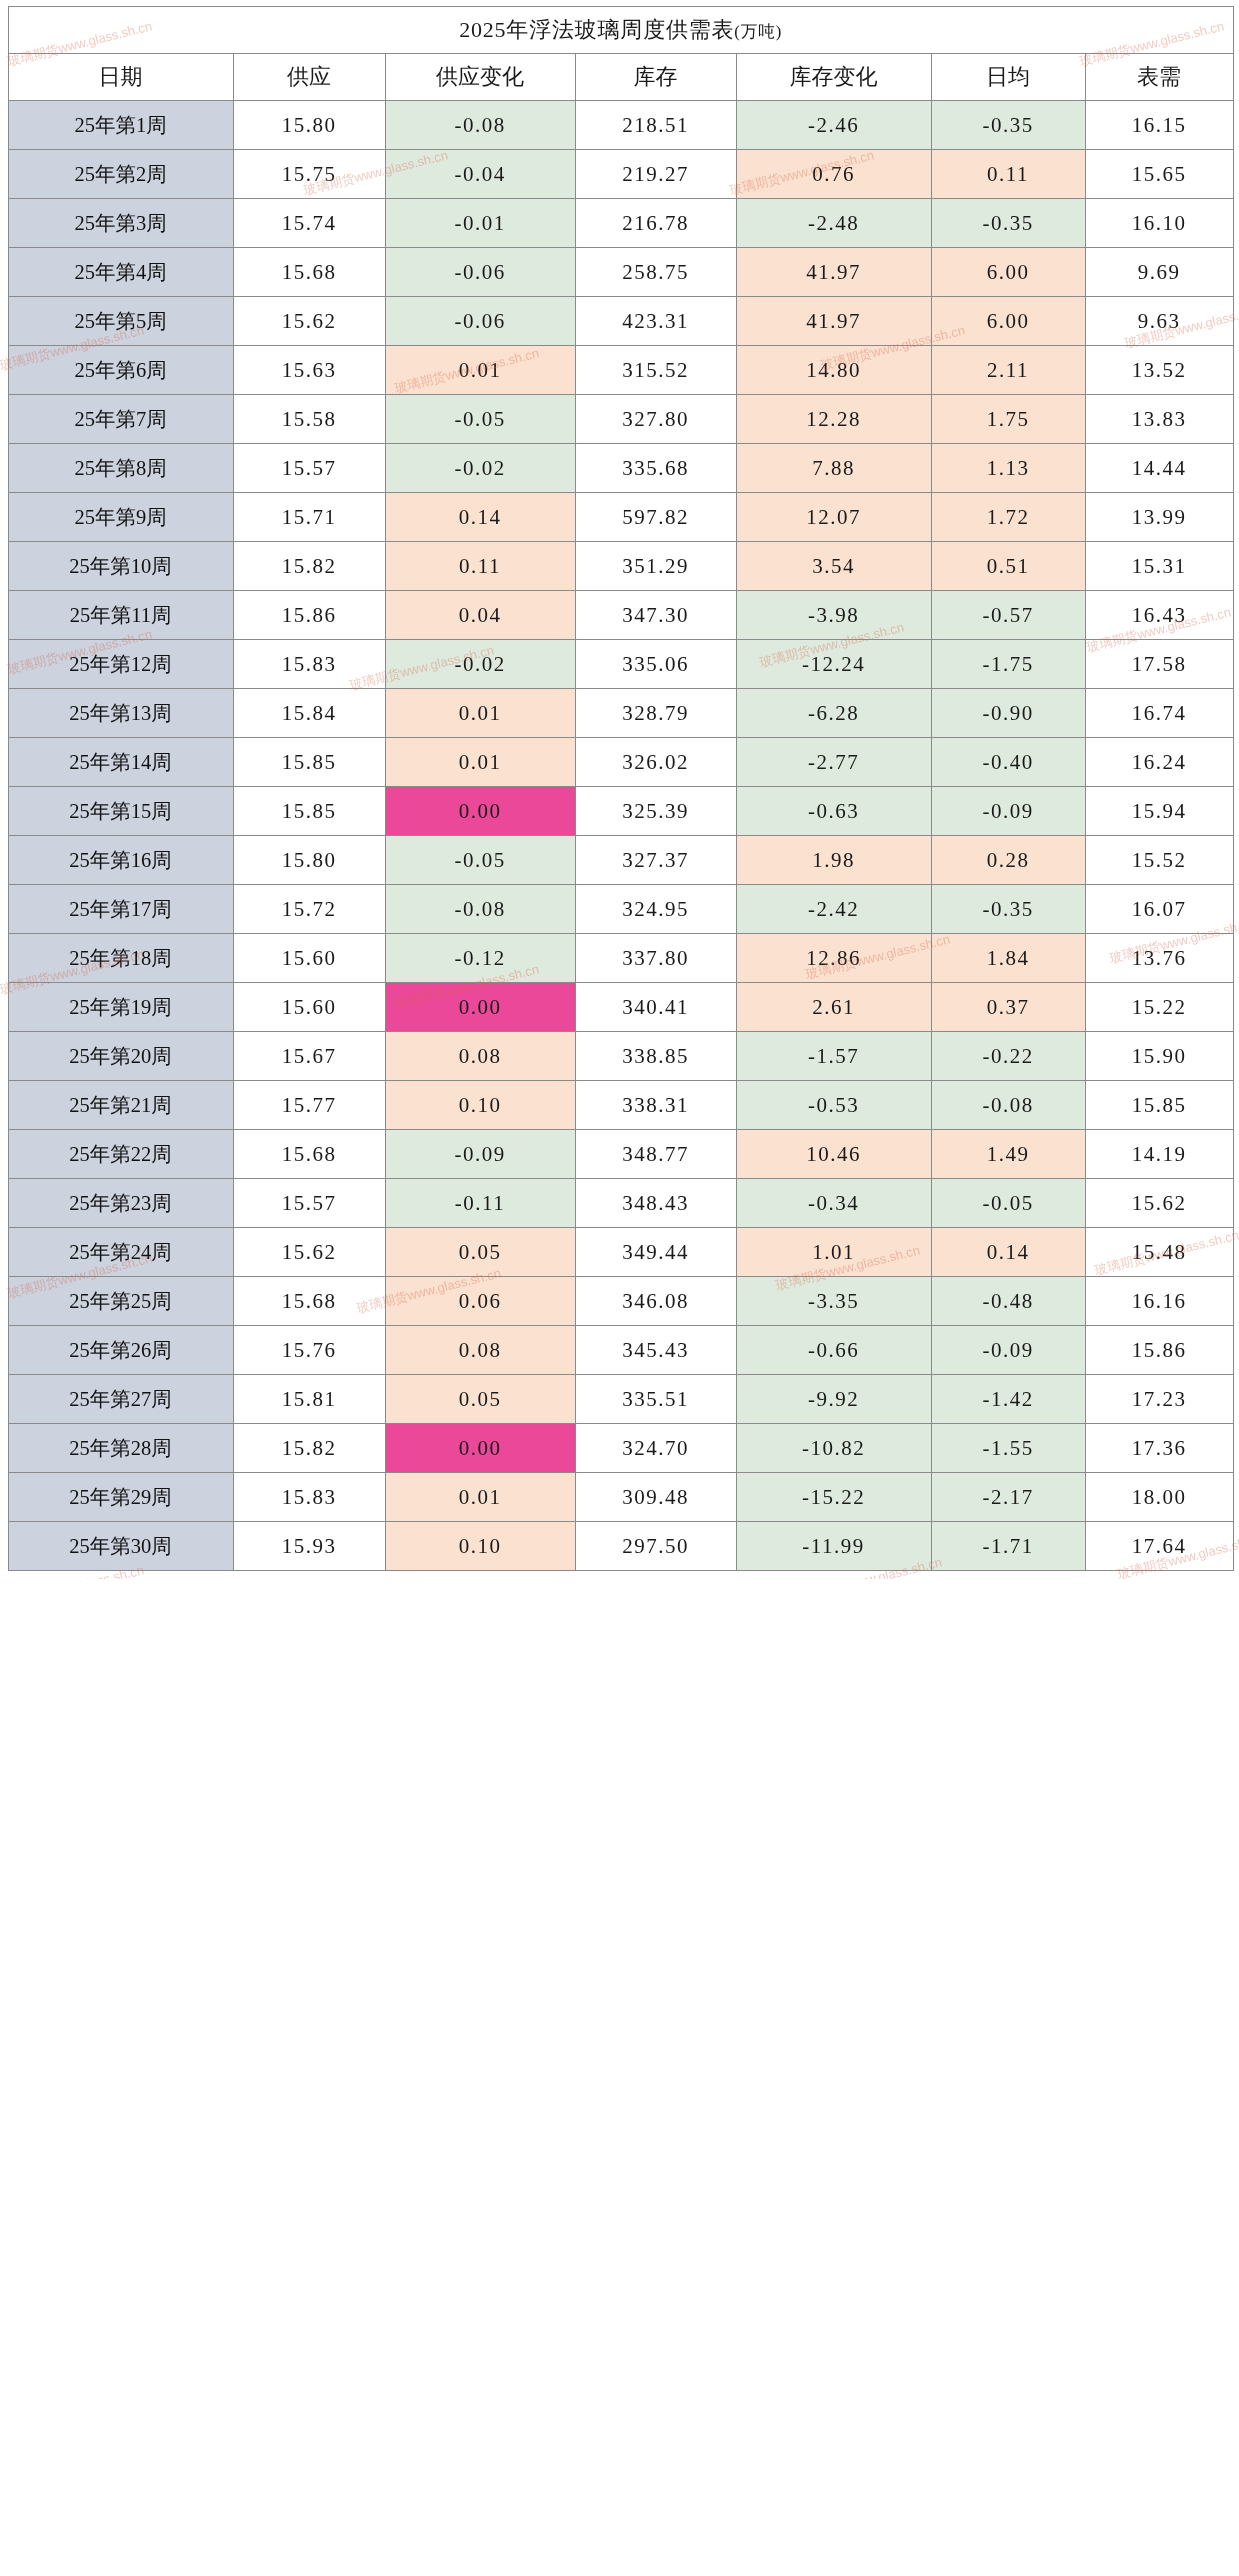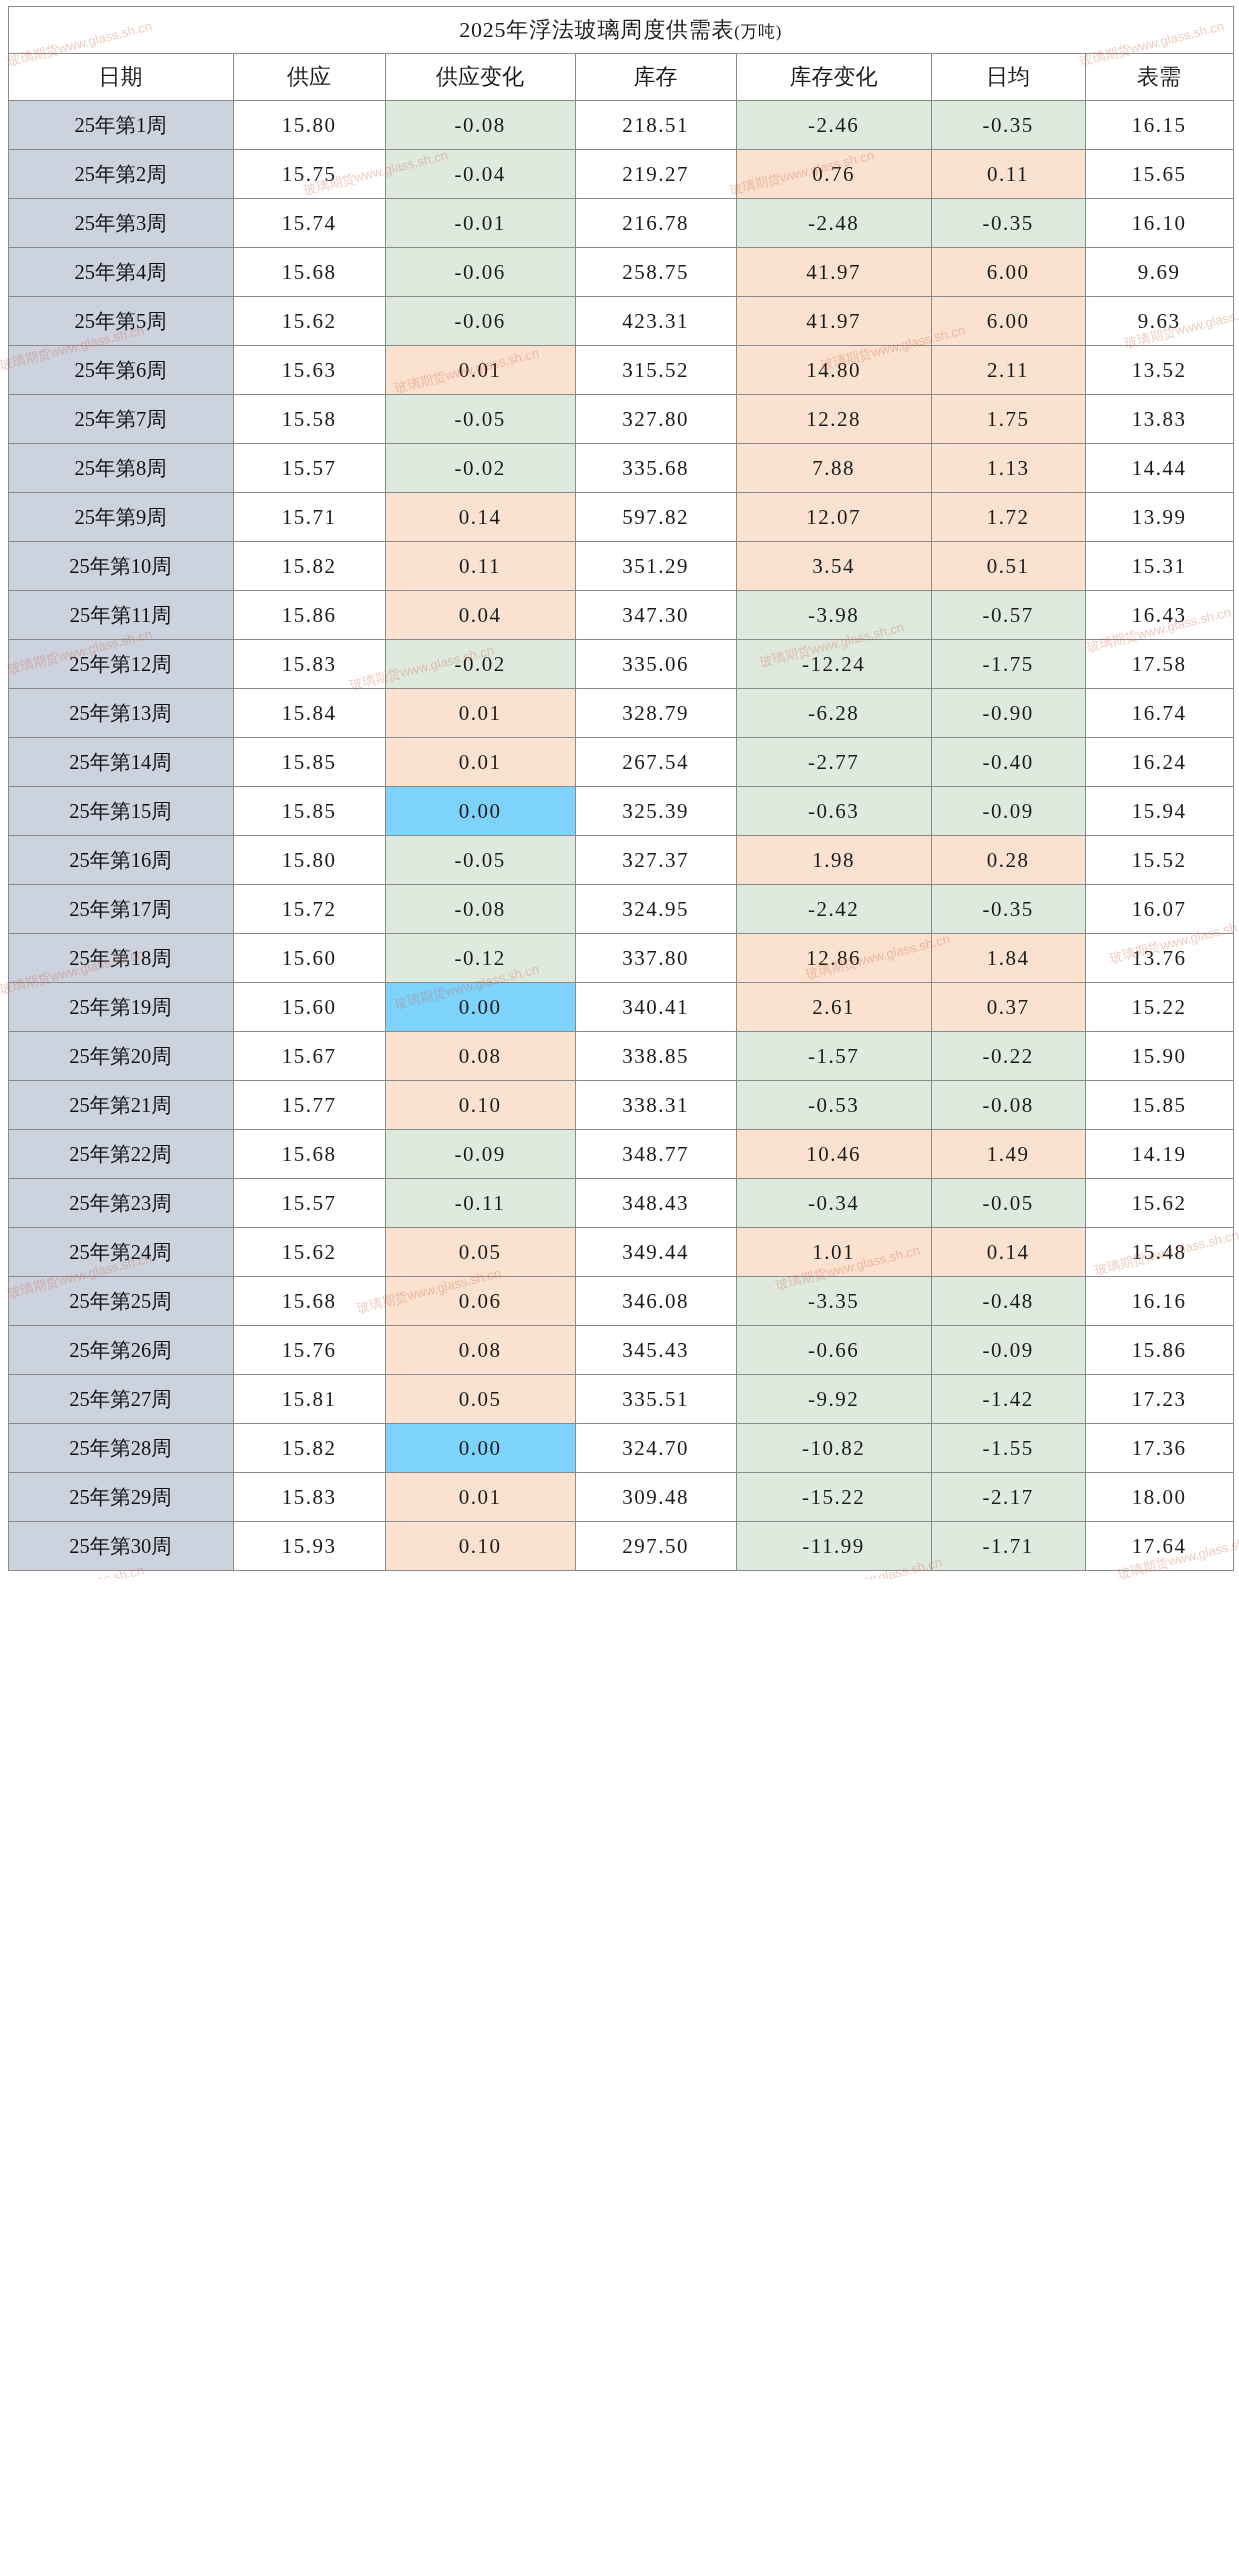--- a/index.html
+++ b/index.html
@@ -64,21 +64,21 @@
     background: #ccd2de;
     font-size: 20.5px;
     color: #111;
   }
   td.num {
     font-family: "Liberation Serif", "DejaVu Serif", serif;
     letter-spacing: 1.5px;
   }
   td.pos { background: #fbe1d0; }
   td.neg { background: #dfeade; }
-  td.zero { background: #7dd3fc; }
+  td.zero { background: #ec4899; }
 
   
   col.c-date { width: 225px; }
   col.c-supply { width: 152px; }
   col.c-supplychg { width: 190px; }
   col.c-stock { width: 161px; }
   col.c-stockchg { width: 195px; }
   col.c-daily { width: 154px; }
   col.c-demand { width: 148px; }
 
@@ -247,21 +247,21 @@
           <td class="num pos">0.01</td>
           <td class="num">328.79</td>
           <td class="num neg">-6.28</td>
           <td class="num neg">-0.90</td>
           <td class="num">16.74</td>
         </tr>
         <tr>
           <td class="date-cell">25年第14周</td>
           <td class="num">15.85</td>
           <td class="num pos">0.01</td>
-          <td class="num">267.54</td>
+          <td class="num">326.02</td>
           <td class="num neg">-2.77</td>
           <td class="num neg">-0.40</td>
           <td class="num">16.24</td>
         </tr>
         <tr>
           <td class="date-cell">25年第15周</td>
           <td class="num">15.85</td>
           <td class="num zero">0.00</td>
           <td class="num">325.39</td>
           <td class="num neg">-0.63</td>

